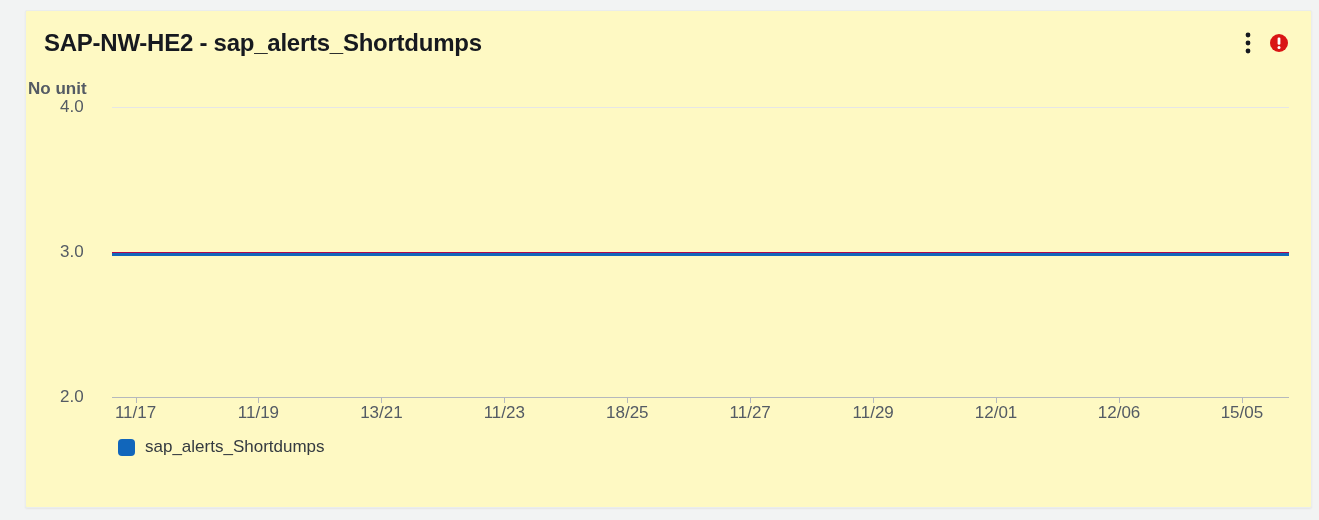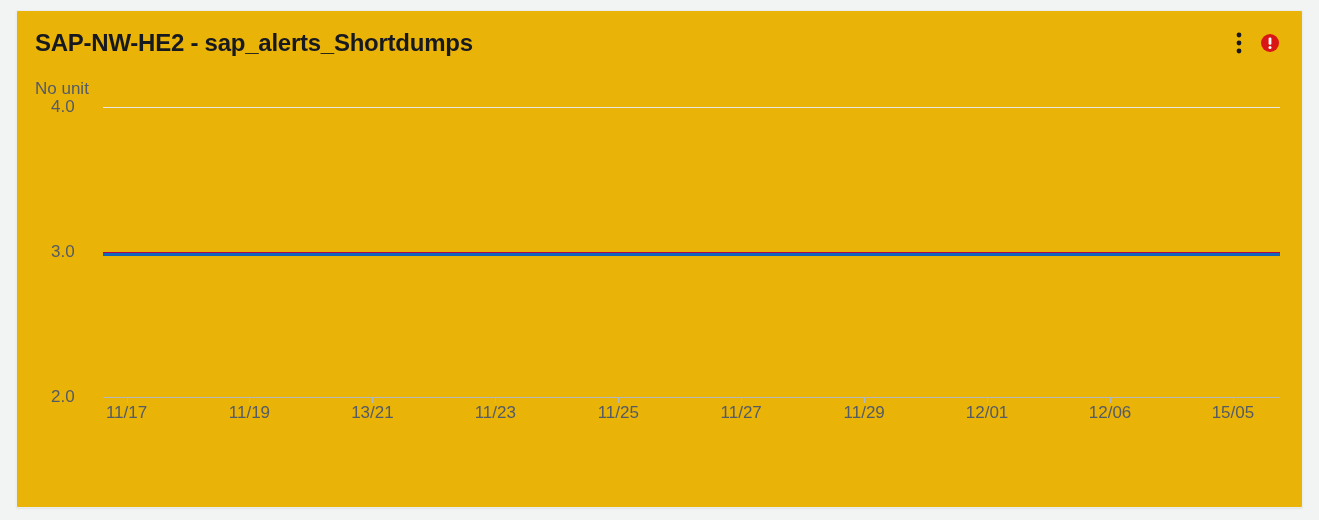--- a/index.html
+++ b/index.html
@@ -5,23 +5,23 @@
   * { box-sizing: border-box; }
   html, body {
     margin: 0; padding: 0;
     width: 1319px; height: 520px;
     background: #f2f3f3;
     font-family: "Amazon Ember", "Helvetica Neue", Arial, sans-serif;
     color: #16191f;
   }
   .panel {
     position: absolute;
-    left: 16px; top: 10px;
+    left: 25px; top: 10px;
     width: 1287px; height: 498px;
-    background: #eab308;
+    background: #fef9c3;
     border: 1px solid #eaeded;
     box-shadow: 0 1px 2px rgba(0,0,0,0.06);
     border-radius: 2px;
   }
   .header {
     display: flex;
     align-items: center;
     justify-content: space-between;
     padding: 18px 18px 0 18px;
   }
@@ -35,21 +35,22 @@
     display: flex;
     align-items: center;
     gap: 18px;
     padding-right: 4px;
   }
   .kebab { cursor: pointer; line-height: 0; }
   .alert-badge { line-height: 0; }
   .unit-label {
     font-size: 17px;
     color: #545b64;
-    padding: 22px 0 0 18px;
+    padding: 22px 0 0 2px;
+    font-weight: bold;
   }
   .plot-wrap {
     position: relative;
     margin: 8px 22px 0 18px;
   }
   .plot {
     position: relative;
     height: 290px;
     margin-left: 68px;
   }
@@ -172,23 +173,27 @@
       <div class="minor-tick" style="left:75.11%"></div>
       <div class="minor-tick" style="left:85.56%"></div>
       <div class="minor-tick" style="left:96%"></div>
     </div>
 
     <div class="x-ticks">
       <span class="x-tick" style="left:2%">11/17</span>
       <span class="x-tick" style="left:12.44%">11/19</span>
       <span class="x-tick" style="left:22.89%">13/21</span>
       <span class="x-tick" style="left:33.33%">11/23</span>
-      <span class="x-tick" style="left:43.78%">11/25</span>
+      <span class="x-tick" style="left:43.78%">18/25</span>
       <span class="x-tick" style="left:54.22%">11/27</span>
       <span class="x-tick" style="left:64.67%">11/29</span>
       <span class="x-tick" style="left:75.11%">12/01</span>
       <span class="x-tick" style="left:85.56%">12/06</span>
       <span class="x-tick" style="left:96%">15/05</span>
     </div>
 
+    <div class="legend">
+      <span class="legend-swatch"></span>
+      <span>sap_alerts_Shortdumps</span>
+    </div>
   </div>
 
 </div>
 
 </body></html>

